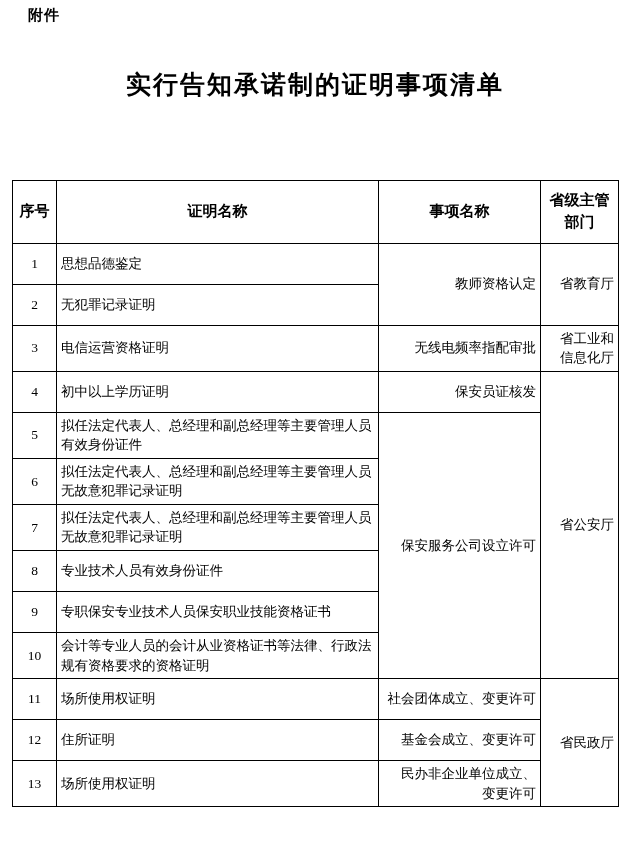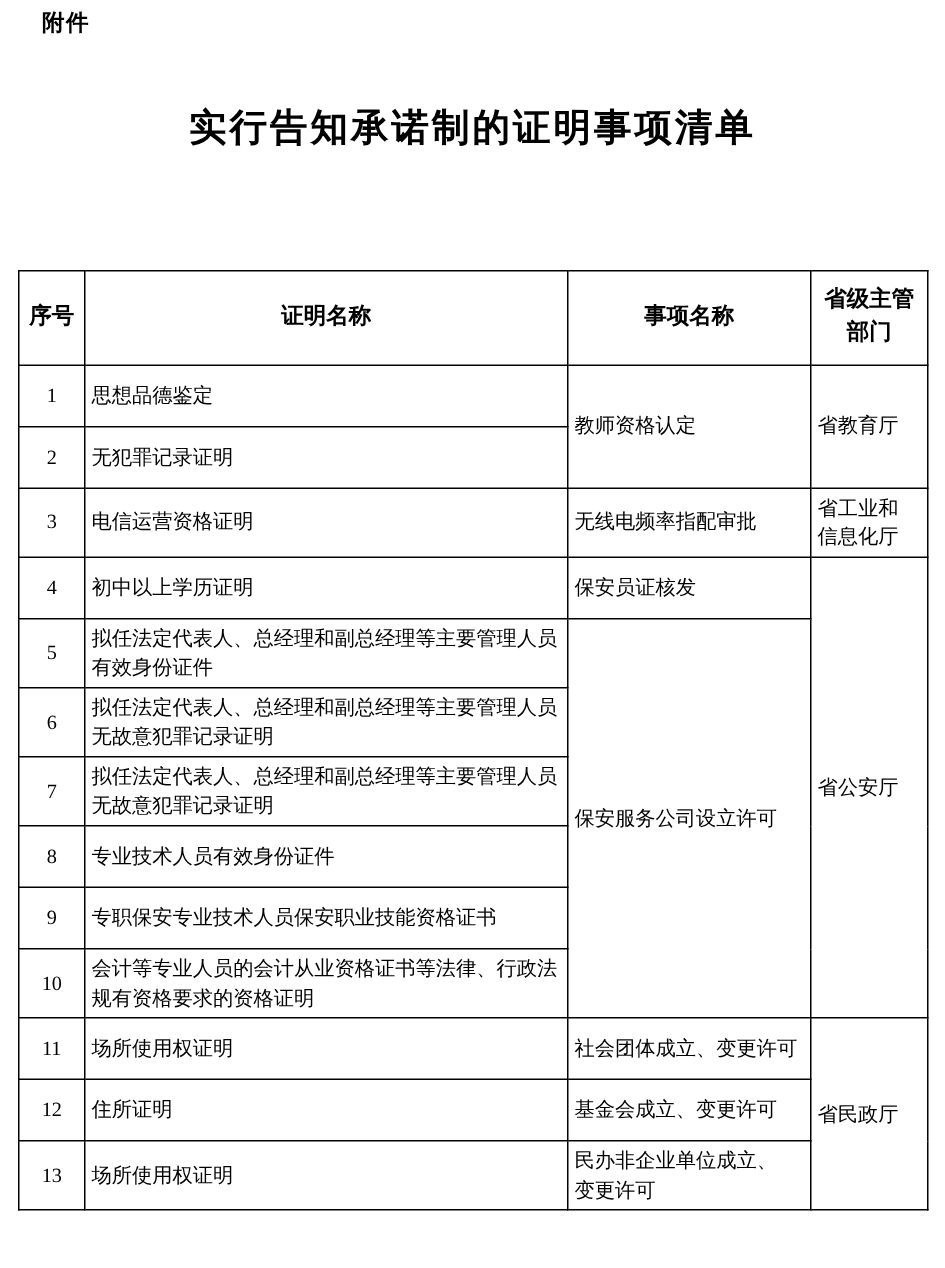--- a/index.html
+++ b/index.html
@@ -77,21 +77,21 @@
 
   td.no {
     text-align: center;
     font-size: 13.5px;
   }
   td.name {
     text-align: left;
     padding-left: 10px;
   }
   td.item, td.dept {
-    text-align: left;
+    text-align: right;
     vertical-align: middle;
   }
   .row-tall td { height: 34px; }
   .two-line { line-height: 1.5; margin-top: 40px; }
 </style>
 </head>
 <body>
 
 <div class="page">
 

